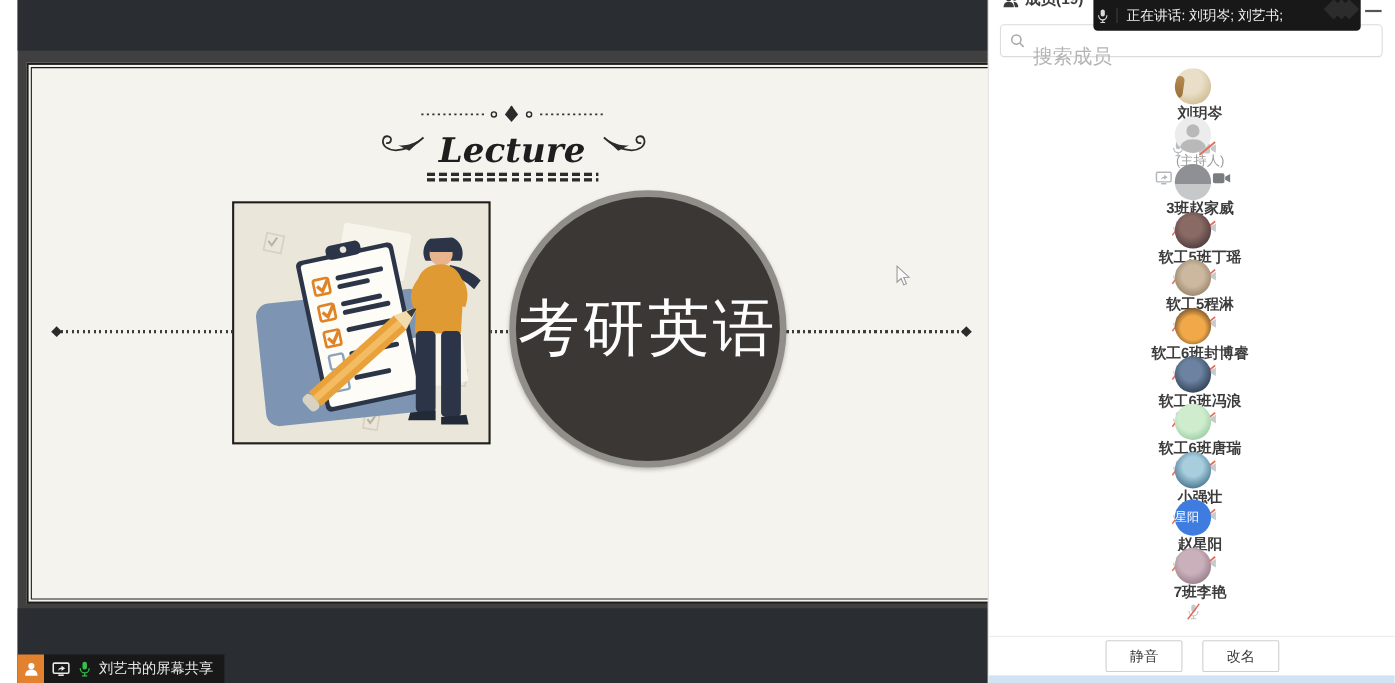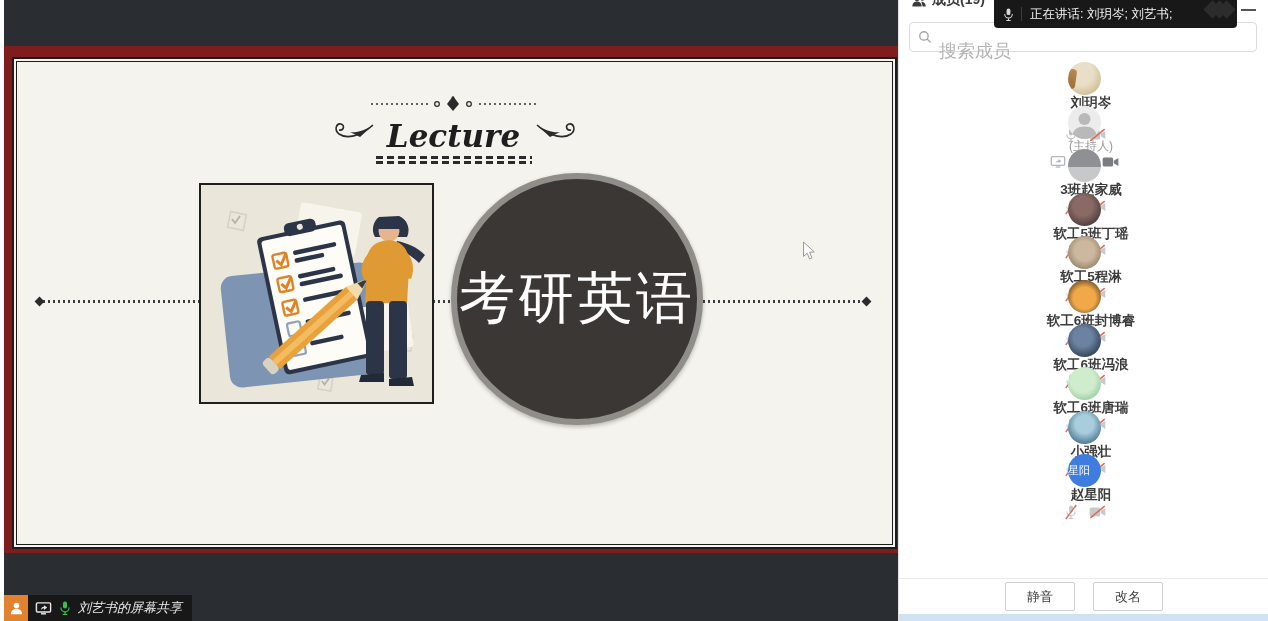--- a/index.html
+++ b/index.html
@@ -1,20 +1,20 @@
 <!DOCTYPE html>
 <html><head>
 <meta charset="utf-8">
 <style>
   * { margin:0; padding:0; box-sizing:border-box; }
   body { font-family:"Liberation Sans",sans-serif; }
   .app { position:relative; width:1268px; height:621px; background:#fff; overflow:hidden; }
 
   
-  .screen { position:absolute; left:4px; top:0; width:898px; height:621px; background:#7f1d1d; }
+  .screen { position:absolute; left:16px; top:0; width:898px; height:621px; background:#404040; }
   .topbar { position:absolute; left:0; top:0; width:898px; height:46px; background:#2a2d31; }
   .bottombar { position:absolute; left:0; top:553px; width:898px; height:68px; background:#2a2d31; }
 
   .slide { position:absolute; left:8px; top:57px; width:885px; height:492px; background:#f5f3ed;
            border:2px solid #1c1c1c; box-shadow: inset 0 0 0 2px #f5f3ed, inset 0 0 0 3px #1c1c1c; }
 
   .slide-header { position:absolute; left:352px; top:36px; width:175px; text-align:center; }
   .lecture-title { font-family:"DejaVu Serif",serif; font-style:italic; font-weight:bold;
                    font-size:31px; color:#1e1e1e; margin-top:2px; }
   .dash2 { height:3px; margin:2px auto 0; width:156px;
@@ -40,31 +40,31 @@
   .pg-title { font-family:"DejaVu Serif",serif; font-weight:bold; font-size:21px; color:#161616; margin-top:1px; }
   .pg-underline { height:8px; margin:4px auto 0; width:150px;
                   border-top:2px solid #2b2b2b;
                   background:repeating-linear-gradient(90deg,#2b2b2b 0 7px,transparent 7px 11px);
                   background-size:100% 3px; background-position:0 4px; background-repeat:no-repeat; }
 
   .cursor { position:absolute; left:788px; top:182px; z-index:5; }
 
   .share-banner { position:absolute; left:0; top:595px; height:26px; display:flex; align-items:stretch; z-index:4; }
   .share-banner .member-box { width:24px; background:#e2822e; display:flex; align-items:center; justify-content:center; }
-  .share-banner .badge { background:#181818; display:flex; align-items:center; gap:6px; padding:0 10px 0 7px;font-style:italic; }
+  .share-banner .badge { background:#181818; display:flex; align-items:center; gap:6px; padding:0 10px 0 7px; }
   .share-banner .txt { color:#e8e8e8; font-size:13px; white-space:nowrap; }
 
   
   .panel { position:absolute; left:898px; top:0; width:370px; height:621px; background:#fff; border-left:1px solid #e2e2e2; }
   .panel-head { position:absolute; left:12px; top:-9px; display:flex; align-items:center; gap:5px;
                 color:#3c3c3c; font-size:14px; font-weight:bold; }
   .min-btn { position:absolute; right:12px; top:9px; width:15px; height:2px; background:#555; }
 
   .speak-tip { position:absolute; left:95px; top:0; width:243px; height:28px; background:#181818;
-               border-radius:0 0 4px 4px; display:flex; align-items:center; padding:0 8px; z-index:6; overflow:hidden; }
+               border-radius:0 0 4px 4px; display:flex; align-items:center; padding:0 2px; z-index:6; overflow:hidden; }
   .speak-tip .sep { width:1px; height:14px; background:#3d3d3d; margin:0 8px 0 6px; }
   .speak-tip .txt { color:#f2f2f2; font-size:12.5px; white-space:nowrap; }
   .speak-tip .deco { position:absolute; right:4px; top:2px; }
   .speak-tip .deco i { display:inline-block; width:13px; height:13px; background:#2c2c2c; transform:rotate(45deg); margin-left:-6px; }
 
   .searchbox { position:absolute; left:10px; top:22px; width:348px; height:30px; border:1px solid #dcdcdc;
                border-radius:4px; background:#fff; display:flex; align-items:center; padding:0 8px; gap:7px; }
   .searchbox input { border:none; outline:none; flex:1; font-size:18px; color:#b91c1c; background:transparent;margin-top:28px; }
   .searchbox input::placeholder { color:#b4b4b4; }
 
@@ -515,20 +515,37 @@
             </span>
             <span style="display: inline-flex;">
               <svg width="17" height="14" viewBox="0 0 26 20">
                 <rect x="1" y="3" width="16" height="14" rx="2.5" fill="#c6cacd"></rect>
                 <path d="M18 8 L25 4 V16 L18 12 Z" fill="#c6cacd"></path>
                 <line x1="2" y1="19" x2="24" y2="1" stroke="#e26b57" stroke-width="2.4"></line>
               </svg>
             </span>
           </div>
       </div>
+      <div class="row">
+        <div class="av av12"></div>
+        <div class="nm">
+            <div class="n">7班李艳</div>
+          </div>
+        <div class="ic">
+            <span style="display: inline-flex;">
+              <svg width="14" height="16" viewBox="0 0 24 26">
+                <rect x="8.5" y="2" width="7" height="12" rx="3.5" fill="#c6cacd"></rect>
+                <path d="M5 12 a7 7.5 0 0 0 14 0" fill="none" stroke="#c6cacd" stroke-width="2"></path>
+                <line x1="12" y1="20" x2="12" y2="24" stroke="#c6cacd" stroke-width="2"></line>
+                <line x1="8" y1="24" x2="16" y2="24" stroke="#c6cacd" stroke-width="2"></line>
+                <line x1="3" y1="25" x2="21" y2="1" stroke="#e26b57" stroke-width="2.4"></line>
+              </svg>
+            </span>
+          </div>
+      </div>
     </div>
 
     <div class="pfoot">
       <button>静音</button>
       <button>改名</button>
     </div>
     <div class="blue-strip"></div>
   </div>
 </div>
 

